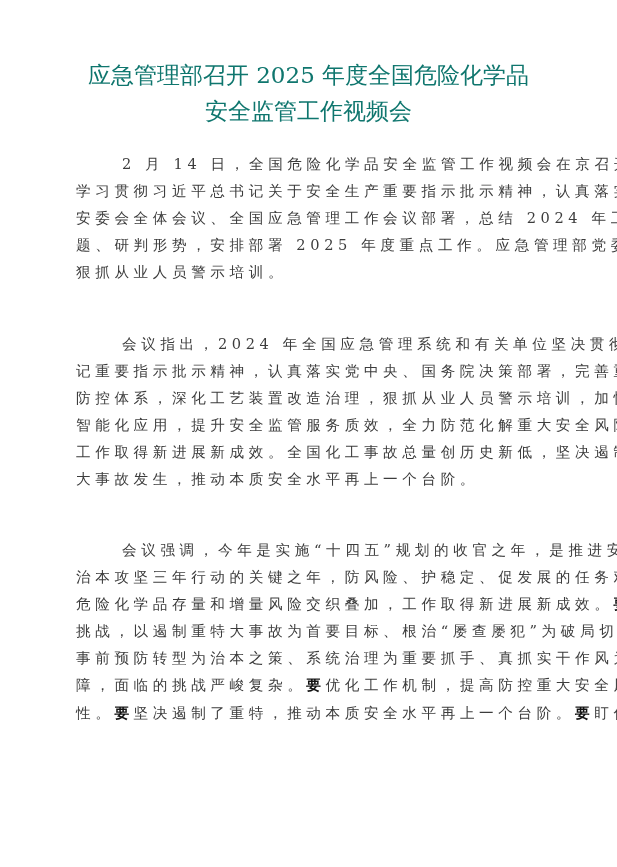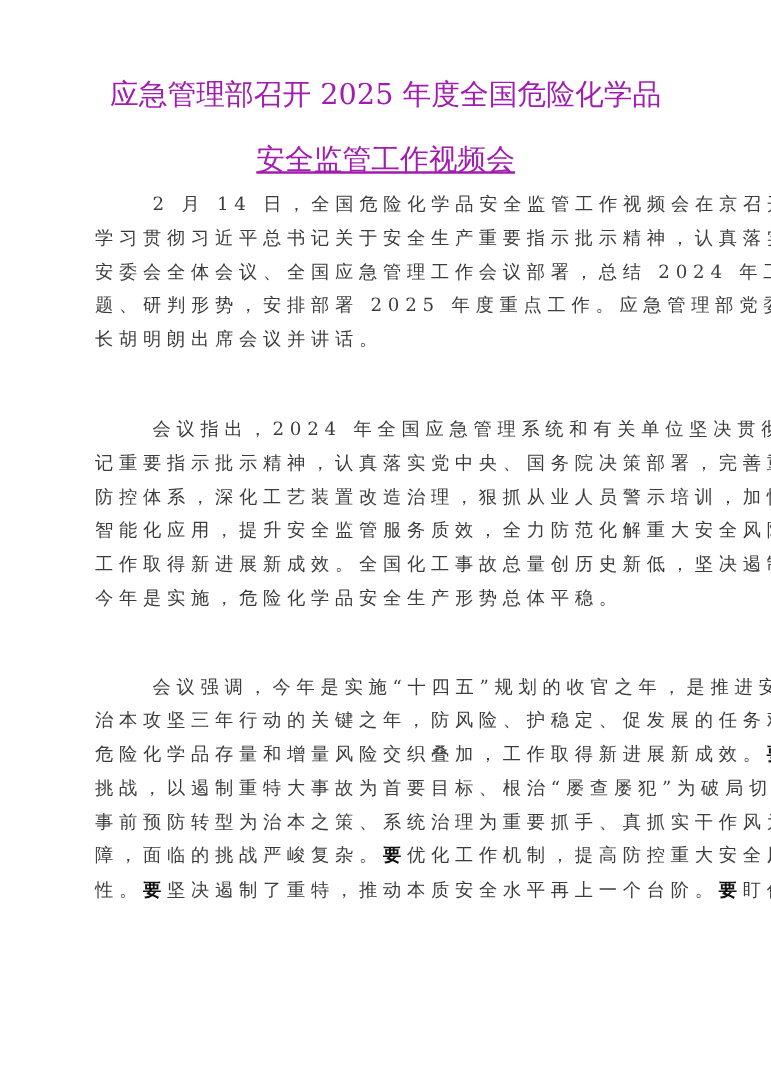--- a/index.html
+++ b/index.html
@@ -21,28 +21,28 @@
     width: 617px;
     height: 867px;
     background: #ffffff;
   }
   .title {
     position: absolute;
     left: 0;
     width: 617px;
     text-align: center;
     font-size: 23px;
-    color: #a21caf;
+    color: #0f766e;
     letter-spacing: 0px;
     white-space: nowrap;
     font-weight: normal;
     margin: 0;
   }
   .title.l1 { top: 60px; }
-  .title.l2 { top: 112px; text-decoration: underline; }
+  .title.l2 { top: 96px; }
   .para {
     position: absolute;
     left: 76px;
     width: 484px;
     margin: 0;
   }
   .line {
     display: block;
     height: 27.1px;
     line-height: 27.1px;
@@ -60,30 +60,30 @@
 <div class="page">
 
   <h1 class="title l1">应急管理部召开 2025 年度全国危险化学品</h1>
   <h1 class="title l2">安全监管工作视频会</h1>
 
   <div class="para" style="top:150px;">
     <span class="line indent">2 月 14 日，全国危险化学品安全监管工作视频会在京召开，会议深入</span>
     <span class="line">学习贯彻习近平总书记关于安全生产重要指示批示精神，认真落实国务院</span>
     <span class="line">安委会全体会议、全国应急管理工作会议部署，总结 2024 年工作，分析问</span>
     <span class="line">题、研判形势，安排部署 2025 年度重点工作。应急管理部党委委员、副部</span>
-    <span class="line">长胡明朗出席会议并讲话。</span>
+    <span class="line">狠抓从业人员警示培训。</span>
   </div>
 
   <div class="para" style="top:330px;">
     <span class="line indent">会议指出，2024 年全国应急管理系统和有关单位坚决贯彻习近平总书</span>
     <span class="line">记重要指示批示精神，认真落实党中央、国务院决策部署，完善重大风险</span>
     <span class="line">防控体系，深化工艺装置改造治理，狠抓从业人员警示培训，加快信息化</span>
     <span class="line">智能化应用，提升安全监管服务质效，全力防范化解重大安全风险，各项</span>
     <span class="line">工作取得新进展新成效。全国化工事故总量创历史新低，坚决遏制了重特</span>
-    <span class="line">今年是实施，危险化学品安全生产形势总体平稳。</span>
+    <span class="line">大事故发生，推动本质安全水平再上一个台阶。</span>
   </div>
 
   <div class="para" style="top:536px;">
     <span class="line indent">会议强调，今年是实施“十四五”规划的收官之年，是推进安全生产</span>
     <span class="line">治本攻坚三年行动的关键之年，防风险、护稳定、促发展的任务艰巨繁重，</span>
     <span class="line"><span>危险化学品存量和增量风险交织叠加，工作取得新进展新成效。</span><span class="bold">要</span><span>直面问题</span></span>
     <span class="line">挑战，以遏制重特大事故为首要目标、根治“屡查屡犯”为破局切口、向</span>
     <span class="line">事前预防转型为治本之策、系统治理为重要抓手、真抓实干作风为坚实保</span>
     <span class="line"><span>障，面临的挑战严峻复杂。</span><span class="bold">要</span><span>优化工作机制，提高防控重大安全风险的精准</span></span>
     <span class="line"><span>性。</span><span class="bold">要</span><span>坚决遏制了重特，推动本质安全水平再上一个台阶。</span><span class="bold">要</span><span>盯住重点人</span></span>

